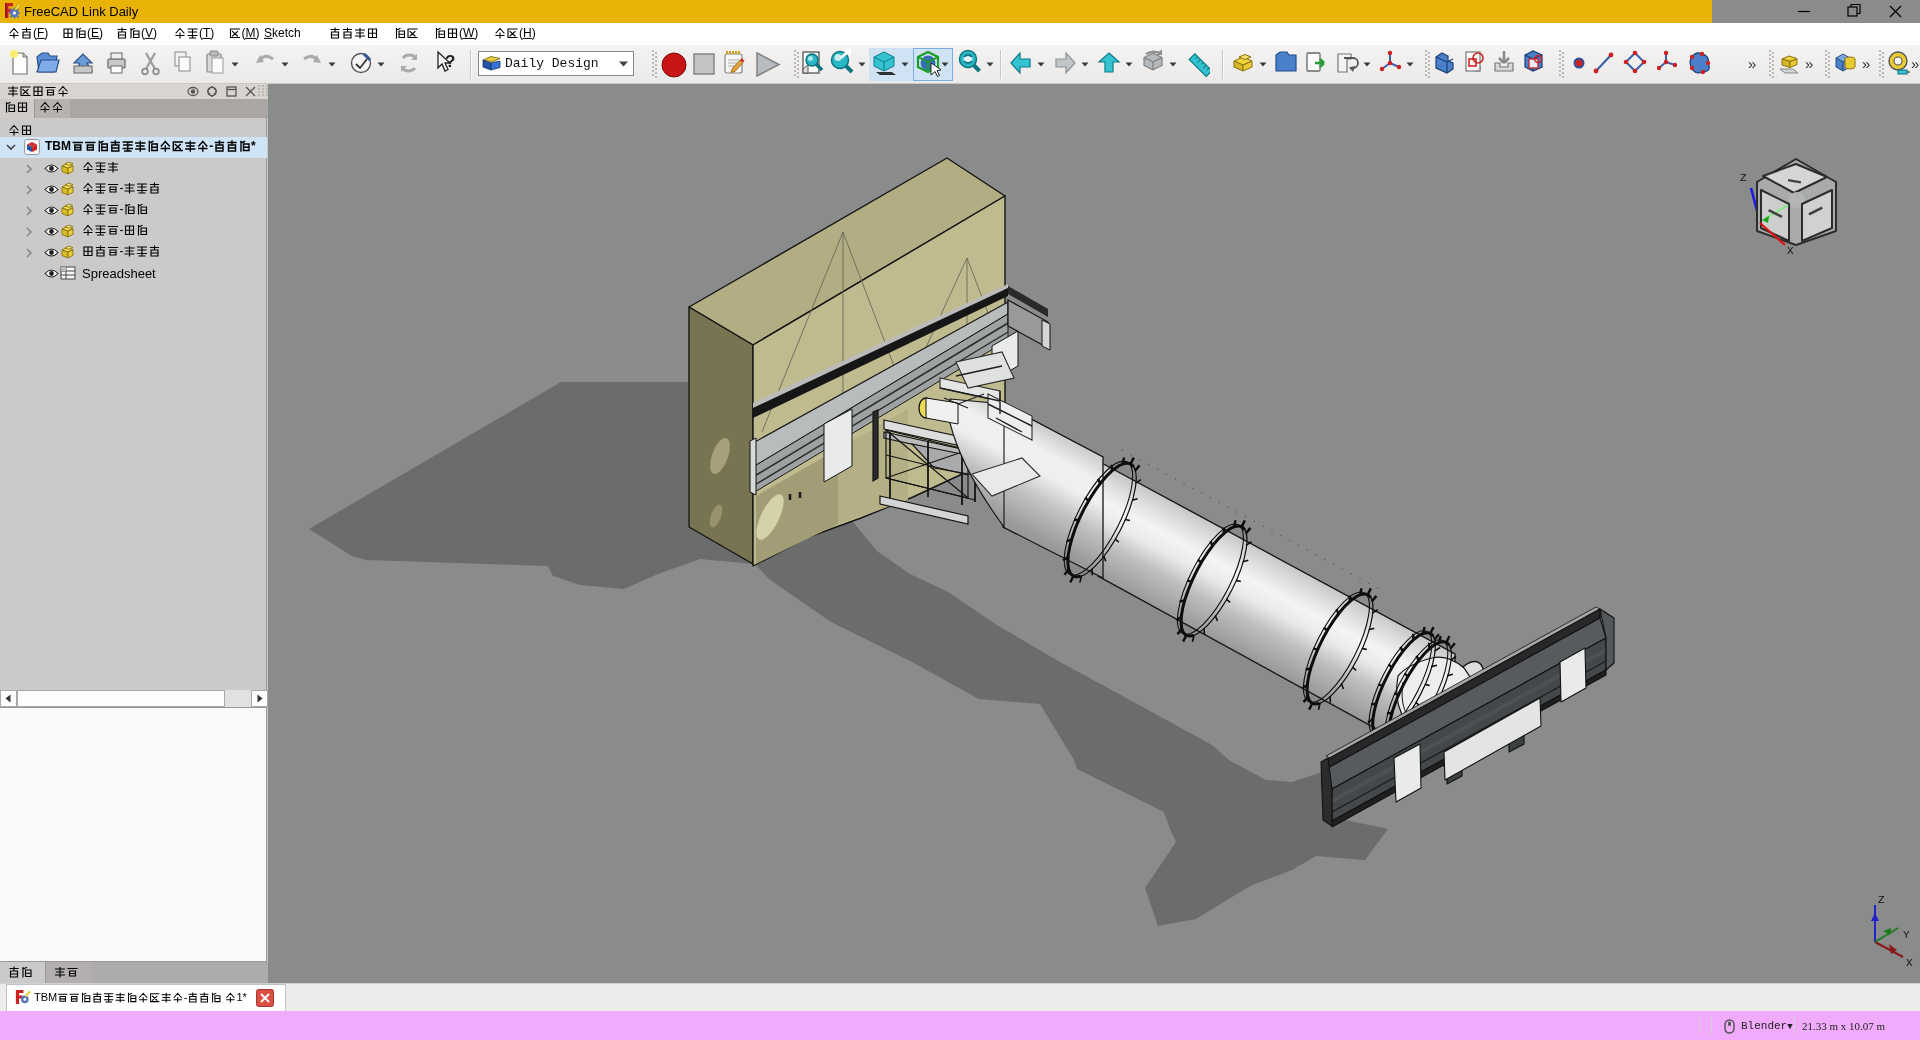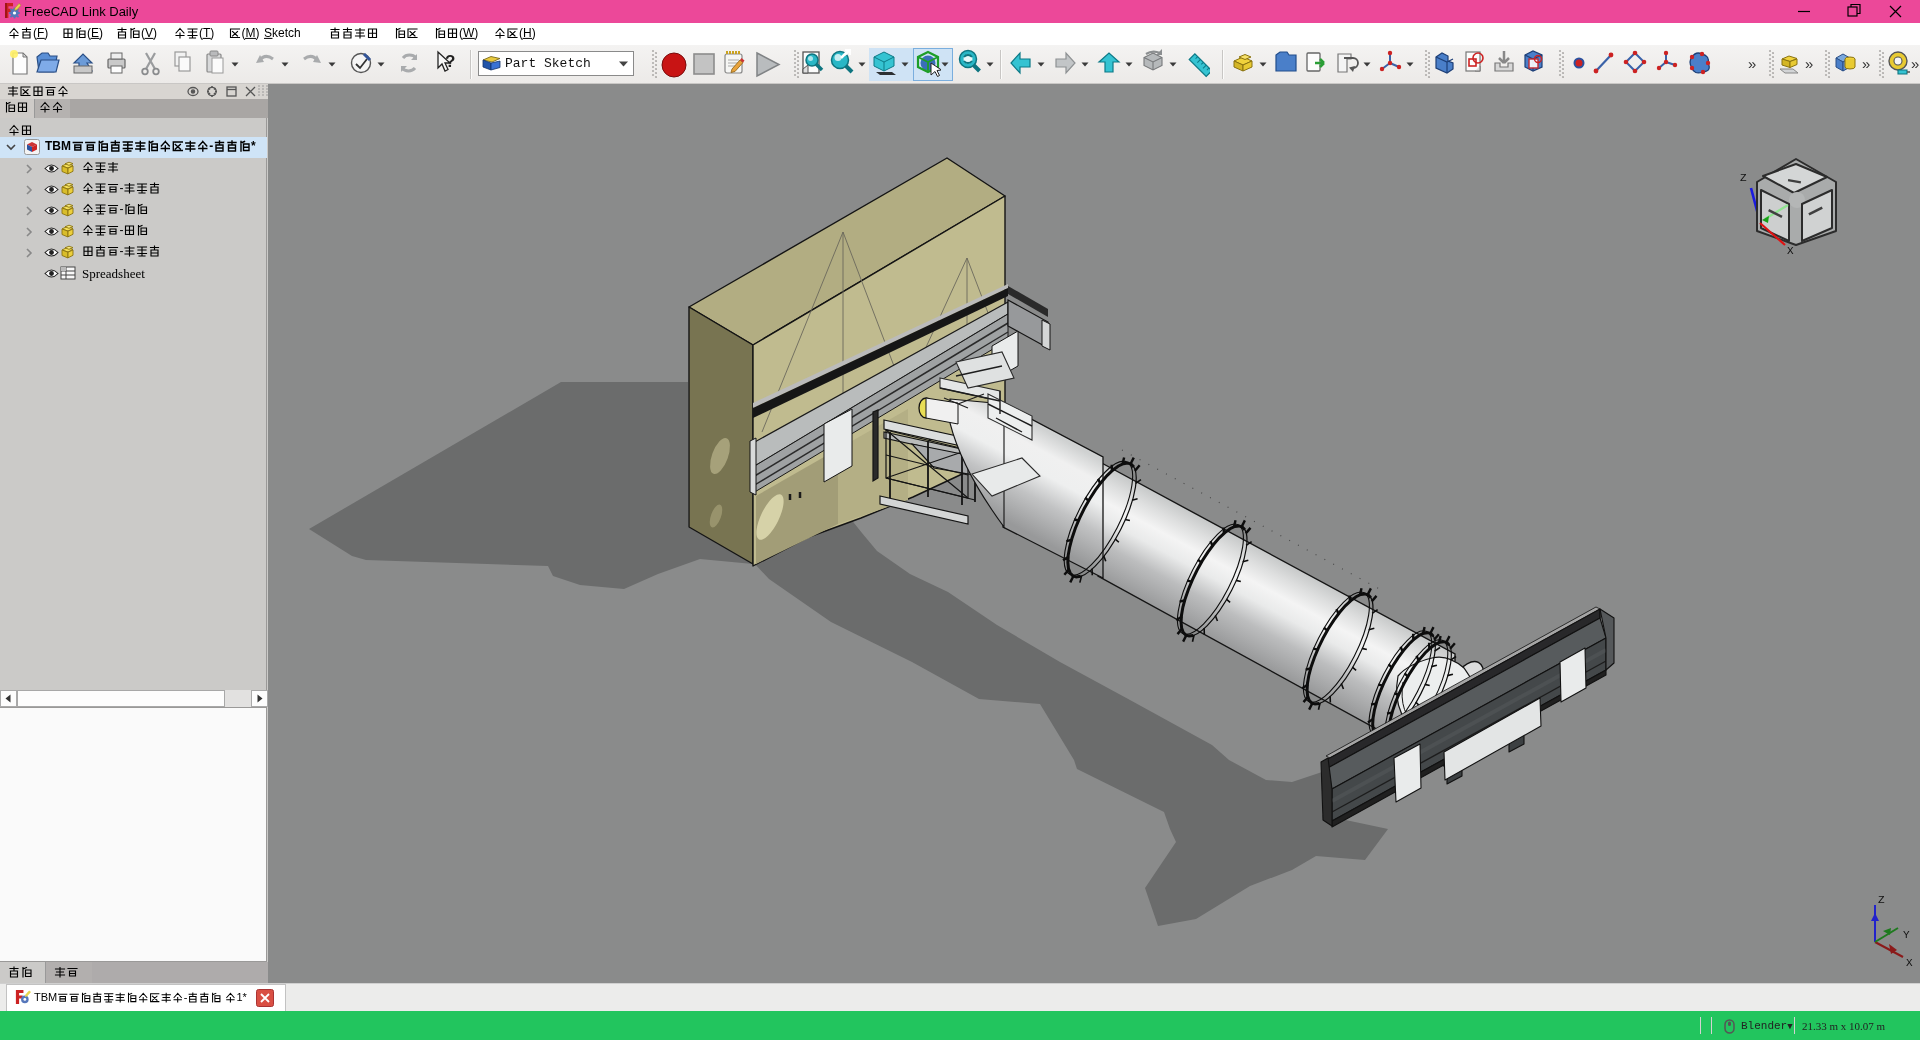--- a/index.html
+++ b/index.html
@@ -1,30 +1,30 @@
 <!DOCTYPE html>
 <html><head><meta charset="utf-8"><style>
 *{margin:0;padding:0;box-sizing:border-box}
 html,body{width:1920px;height:1040px;overflow:hidden;font-family:"Liberation Sans",sans-serif;background:#8a8b8b}
 .abs{position:absolute}
-#titlebar{position:absolute;left:0;top:0;width:1920px;height:23px;background:#ec4899}
+#titlebar{position:absolute;left:0;top:0;width:1712px;height:23px;background:#eab308}
 #title-text{position:absolute;left:24px;top:4px;font-size:13px;color:#000}
 #menubar{position:absolute;left:0;top:23px;width:1920px;height:22px;background:#ffffff}
 .menuitem{position:absolute;top:4px;height:16px}
 #toolbar{position:absolute;left:0;top:45px;width:1920px;height:39px;background:linear-gradient(#f4f3f2,#eceae8);border-bottom:1px solid #c9c7c5}
 #panel{position:absolute;left:0;top:84px;width:268px;height:899px;background:#cbcac8}
 #phead{position:absolute;left:0;top:0;width:268px;height:15px;background:#d8d5d1;}
 #ptabs{position:absolute;left:0;top:15px;width:268px;height:19px;background:#a9a6a4}
 #tree{position:absolute;left:0;top:34px;width:267px;height:572px;background:#cbcac8;border-right:1px solid #9a9998}
 #hscroll{position:absolute;left:0;top:606px;width:268px;height:17px;background:#f0f0f0}
 #props{position:absolute;left:0;top:623px;width:267px;height:255px;background:#fafafa;border:1px solid #9a9998;border-left:none}
 #ptabs2{position:absolute;left:0;top:878px;width:268px;height:21px;background:#aeabab}
 #viewport{position:absolute;left:268px;top:84px;width:1652px;height:899px;background:#8a8b8b}
 #tabrow{position:absolute;left:0;top:983px;width:1920px;height:28px;background:#ececeb;border-top:1px solid #d0d0d0}
-#statusbar{position:absolute;left:0;top:1011px;width:1920px;height:29px;background:#22c55e}
+#statusbar{position:absolute;left:0;top:1011px;width:1920px;height:29px;background:#f0abfc}
 .treerow{position:absolute;left:0;width:267px;height:21px}
 svg{display:block}
 .ti{position:absolute;top:0;height:39px}
 </style></head><body>
 
 <svg width="0" height="0" style="position:absolute">
     <defs>
 <g id="k0">
         <path d="M1.5,2 H10.5 M2,5 H10 M1.5,8.5 H10.5 M6,2 V11 M3,11 H9"></path>
       </g>
@@ -228,21 +228,21 @@
       <path d="M8,7 l0,16 4,-4 3,7 3,-1.5 -3,-6.5 5,0 z" fill="#f8f8f8" stroke="#222" stroke-width="1.3"></path>
       <text x="15" y="22" font-size="17" font-weight="bold" font-family="Liberation Sans" fill="#222">?</text>
     </svg>
 <div class="abs" style="left:470px;top:5px;width:2px;height:29px;border-left:1px solid #c8c6c4;border-right:1px solid #fbfbfa"></div>
 <div class="abs" style="left:478px;top:6px;width:156px;height:25px;background:#fff;border:1px solid #8a8a8a"></div>
 <svg class="abs" style="left:482px;top:10px" width="20" height="17" viewBox="0 0 20 17">
       <path d="M1,5 l8,-3.5 9,2 -8,3.5 z" fill="#e8c93e" stroke="#6b5a10" stroke-width="0.8"></path>
       <path d="M1,5 l8,3 v7 l-8,-3 z" fill="#2255aa" stroke="#13336b" stroke-width="0.8"></path>
       <path d="M9,8 l9,-2 v6.5 l-9,2.5 z" fill="#3a72d4" stroke="#13336b" stroke-width="0.8"></path>
     </svg>
-<div class="abs" style="left:505px;top:11px;font-family:Liberation Mono,monospace;font-size:13px;color:#111">Part Sketch</div>
+<div class="abs" style="left:505px;top:11px;font-family:Liberation Mono,monospace;font-size:13px;color:#111">Daily Design</div>
 <svg class="abs" style="left:614px;top:6px" width="19" height="25" viewBox="0 0 19 25">
       <path d="M5,10.5 h9 l-4.5,5 z" fill="#444"></path>
     </svg>
 <svg class="ti" style="left:651px" width="6" height="39" viewBox="0 0 6 39">
       <g fill="#b0aeac">
         <circle cx="2" cy="6" r="1.1"></circle>
         <circle cx="5" cy="8" r="1.1"></circle>
         <circle cx="2" cy="10" r="1.1"></circle>
         <circle cx="5" cy="12" r="1.1"></circle>
         <circle cx="2" cy="14" r="1.1"></circle>
@@ -797,21 +797,21 @@
       </div>
 <svg class="abs" style="left:44px;top:150px" width="15" height="11" viewBox="0 0 15 11">
         <path d="M1,5.5 Q7.5,-1.5 14,5.5 Q7.5,12.5 1,5.5 Z" fill="#fff" stroke="#222" stroke-width="1.1"></path>
         <circle cx="7.5" cy="5.5" r="2.4" fill="#222"></circle>
       </svg>
 <svg class="abs" style="left:60px;top:148px" width="16" height="15" viewBox="0 0 16 15">
         <rect x="1" y="1" width="14" height="12" fill="#f8f8f8" stroke="#444"></rect>
         <path d="M1,5 h14 M1,9 h14 M6,1 v12" stroke="#444" stroke-width="1"></path>
         <rect x="1" y="1" width="5" height="4" fill="#bbb"></rect>
       </svg>
-<div class="abs" style="left:82px;top:148px;font-size:13px;color:#000;font-family:Liberation Serif, serif">Spreadsheet</div>
+<div class="abs" style="left:82px;top:148px;font-size:13px;color:#000;font-family:Liberation Sans, sans-serif">Spreadsheet</div>
 </div>
 <div id="hscroll">
 <svg class="abs" style="left:0;top:0" width="17" height="17">
         <rect x="0.5" y="0.5" width="16" height="16" fill="#fdfdfd" stroke="#aaa"></rect>
         <path d="M10.5,4.5 L5.5,8.5 L10.5,12.5 Z" fill="#333"></path>
       </svg>
 <div class="abs" style="left:17px;top:0;width:208px;height:17px;background:#fdfdfd;border:1px solid #a8a8a8"></div>
 <div class="abs" style="left:225px;top:0;width:26px;height:17px;background:#e2e1e0"></div>
 <svg class="abs" style="left:251px;top:0" width="17" height="17">
         <rect x="0.5" y="0.5" width="16" height="16" fill="#fdfdfd" stroke="#aaa"></rect>

